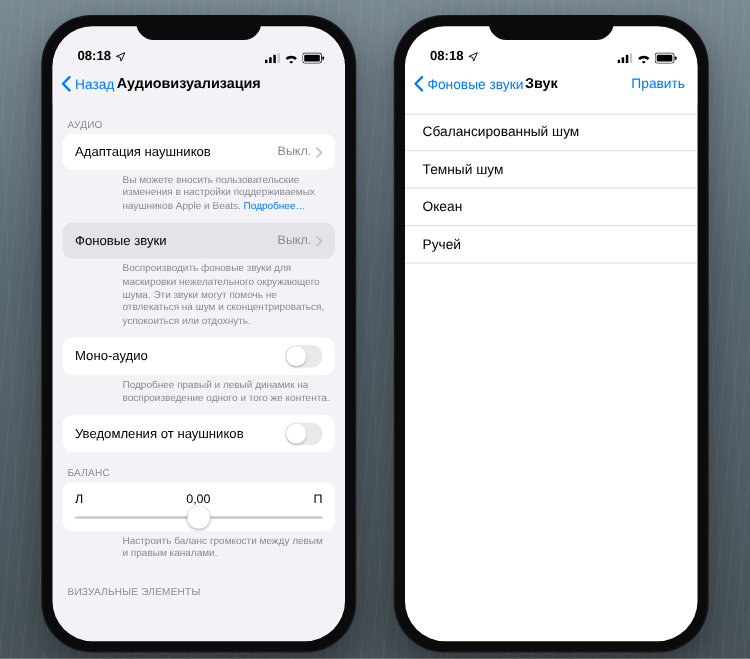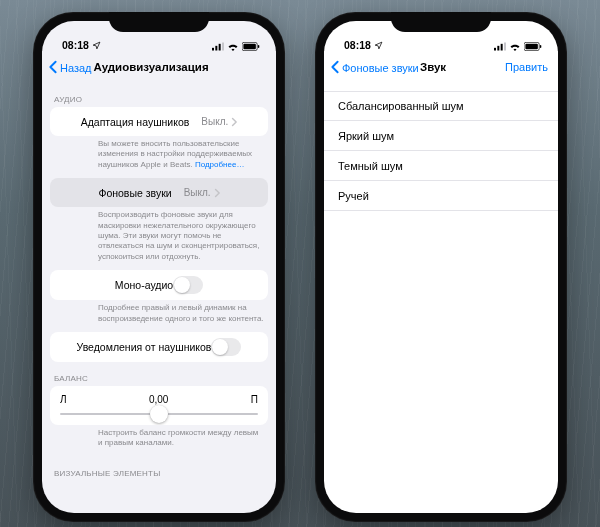--- a/index.html
+++ b/index.html
@@ -142,21 +142,21 @@
       background: #fff;
       border-radius: 8px;
       margin: 0 8px;
       overflow: hidden;
     }
     .cell {
       min-height: 29px;
       padding: 6px 10px;
       display: flex;
       align-items: center;
-      justify-content: center;
+      justify-content: space-between;
       font-size: 10.5px;
       color: #000;
       border-bottom: 0.5px solid #e3e3e8;
     }
     .cell:last-child { border-bottom: none; }
     .cell.highlight { background: #e3e3e8; }
     .cell .value {
       display: flex;
       align-items: center;
       gap: 3px;
@@ -392,24 +392,24 @@
         <div class="nav-title">Звук</div>
         <div class="nav-right">Править</div>
       </div>
 
       <div class="content">
         <div class="list" id="sound-list">
             <div class="row">
               <span>Сбалансированный шум</span>
             </div>
             <div class="row">
-              <span>Яркий шум</span>
+              <span>Темный шум</span>
             </div>
             <div class="row">
-              <span>Темный шум</span>
+              <span>Океан</span>
             </div>
             <div class="row">
               <span>Ручей</span>
             </div>
           </div>
       </div>
     </div>
   </div>
 
 </div>

